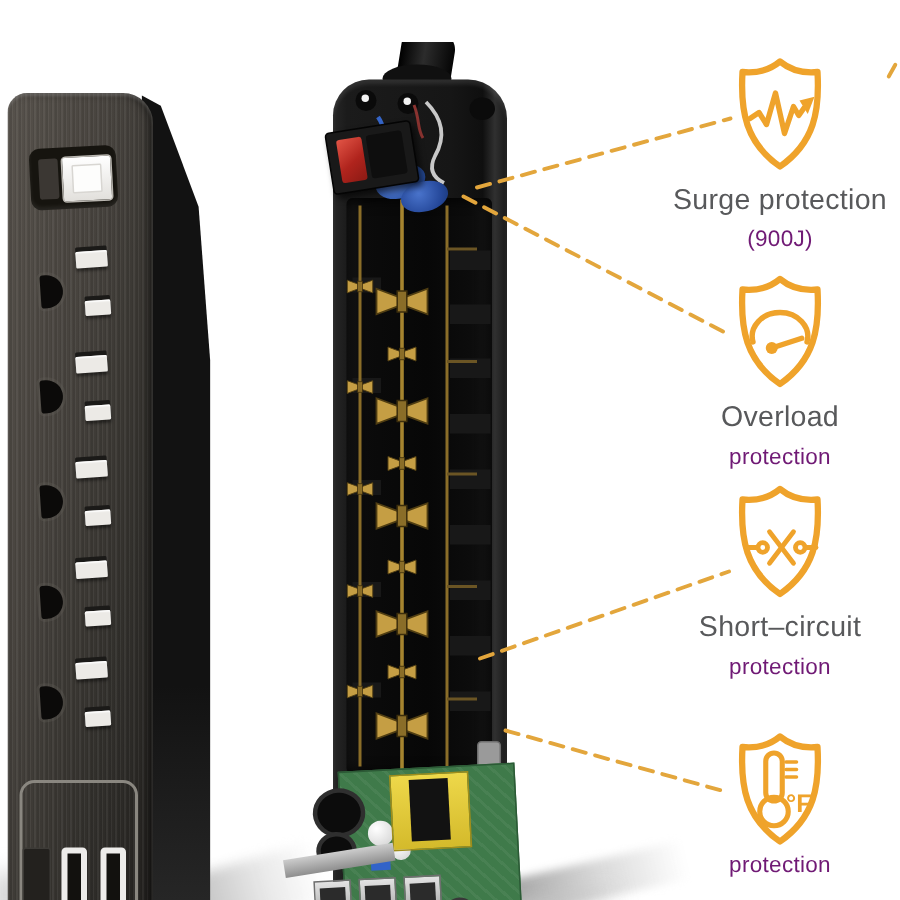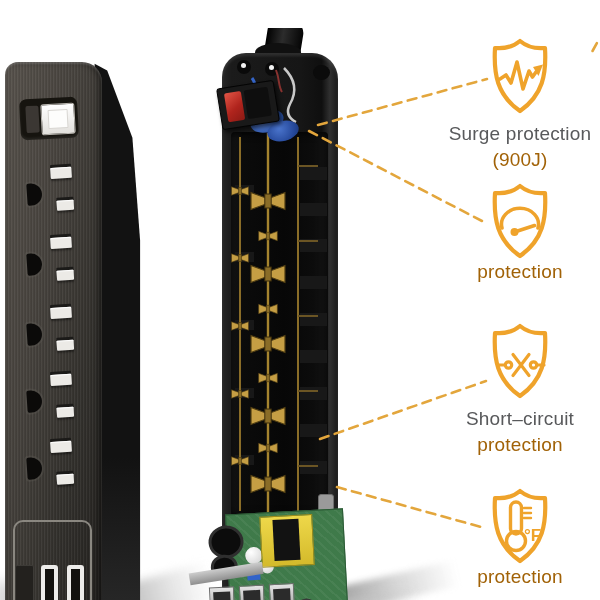--- a/index.html
+++ b/index.html
@@ -91,21 +91,21 @@
   .knob{position:absolute;left:89px;top:90px;width:21px;height:21px;border-radius:50%;
      background:#141414;border:2px solid #383838;box-sizing:border-box;}
 
   
   .lines{left:0;top:0;width:600px;height:600px;z-index:5;pointer-events:none;}
 
   
   .callout{position:absolute;left:440px;width:160px;text-align:center;z-index:6;}
   .callout svg.shield{display:block;margin:0 auto;}
   .cl-t{font-size:19px;line-height:26px;color:#58595b;letter-spacing:.2px;font-weight:400;white-space:nowrap;margin-top:7px;}
-  .cl-t2{font-size:19px;line-height:26px;color:#a16207;letter-spacing:.2px;font-weight:400;white-space:nowrap;}
+  .cl-t2{font-size:15px;line-height:26px;color:#701a75;letter-spacing:.2px;font-weight:400;white-space:nowrap;}
 </style>
 </head>
 <body>
 
 <div class="stage">
 
   <div class="shadow shA"></div>
   <div class="shadow shA2"></div>
   <div class="shadow shB"></div>
   <div class="shadow shC"></div>
@@ -264,20 +264,21 @@
     <div class="cl-t2">(900J)</div>
   </div>
 
   <div class="callout" style="top:155px">
     <svg class="shield" width="64" height="76" viewBox="0 0 64 76">
       <use href="#shield-shape" fill="none" stroke="#EFA32B" stroke-width="4.2" stroke-linejoin="round"></use>
       <path d="M14 45 A 18.5 16 0 1 1 50 45" fill="none" stroke="#EFA32B" stroke-width="3.6" stroke-linecap="round"></path>
       <circle cx="26.5" cy="49" r="4" fill="#EFA32B"></circle>
       <line x1="26.5" y1="49" x2="46.5" y2="42.5" stroke="#EFA32B" stroke-width="3.6" stroke-linecap="round"></line>
     </svg>
+    <div class="cl-t">Overload</div>
     <div class="cl-t2">protection</div>
   </div>
 
   <div class="callout" style="top:295px">
     <svg class="shield" width="64" height="76" viewBox="0 0 64 76">
       <use href="#shield-shape" fill="none" stroke="#EFA32B" stroke-width="4.2" stroke-linejoin="round"></use>
       <g stroke="#EFA32B" stroke-width="3.2" stroke-linecap="round" fill="none">
         <line x1="10" y1="42" x2="16" y2="42"></line>
         <circle cx="20.5" cy="42" r="3.2"></circle>
         <line x1="25" y1="31.5" x2="41" y2="52.5"></line>

